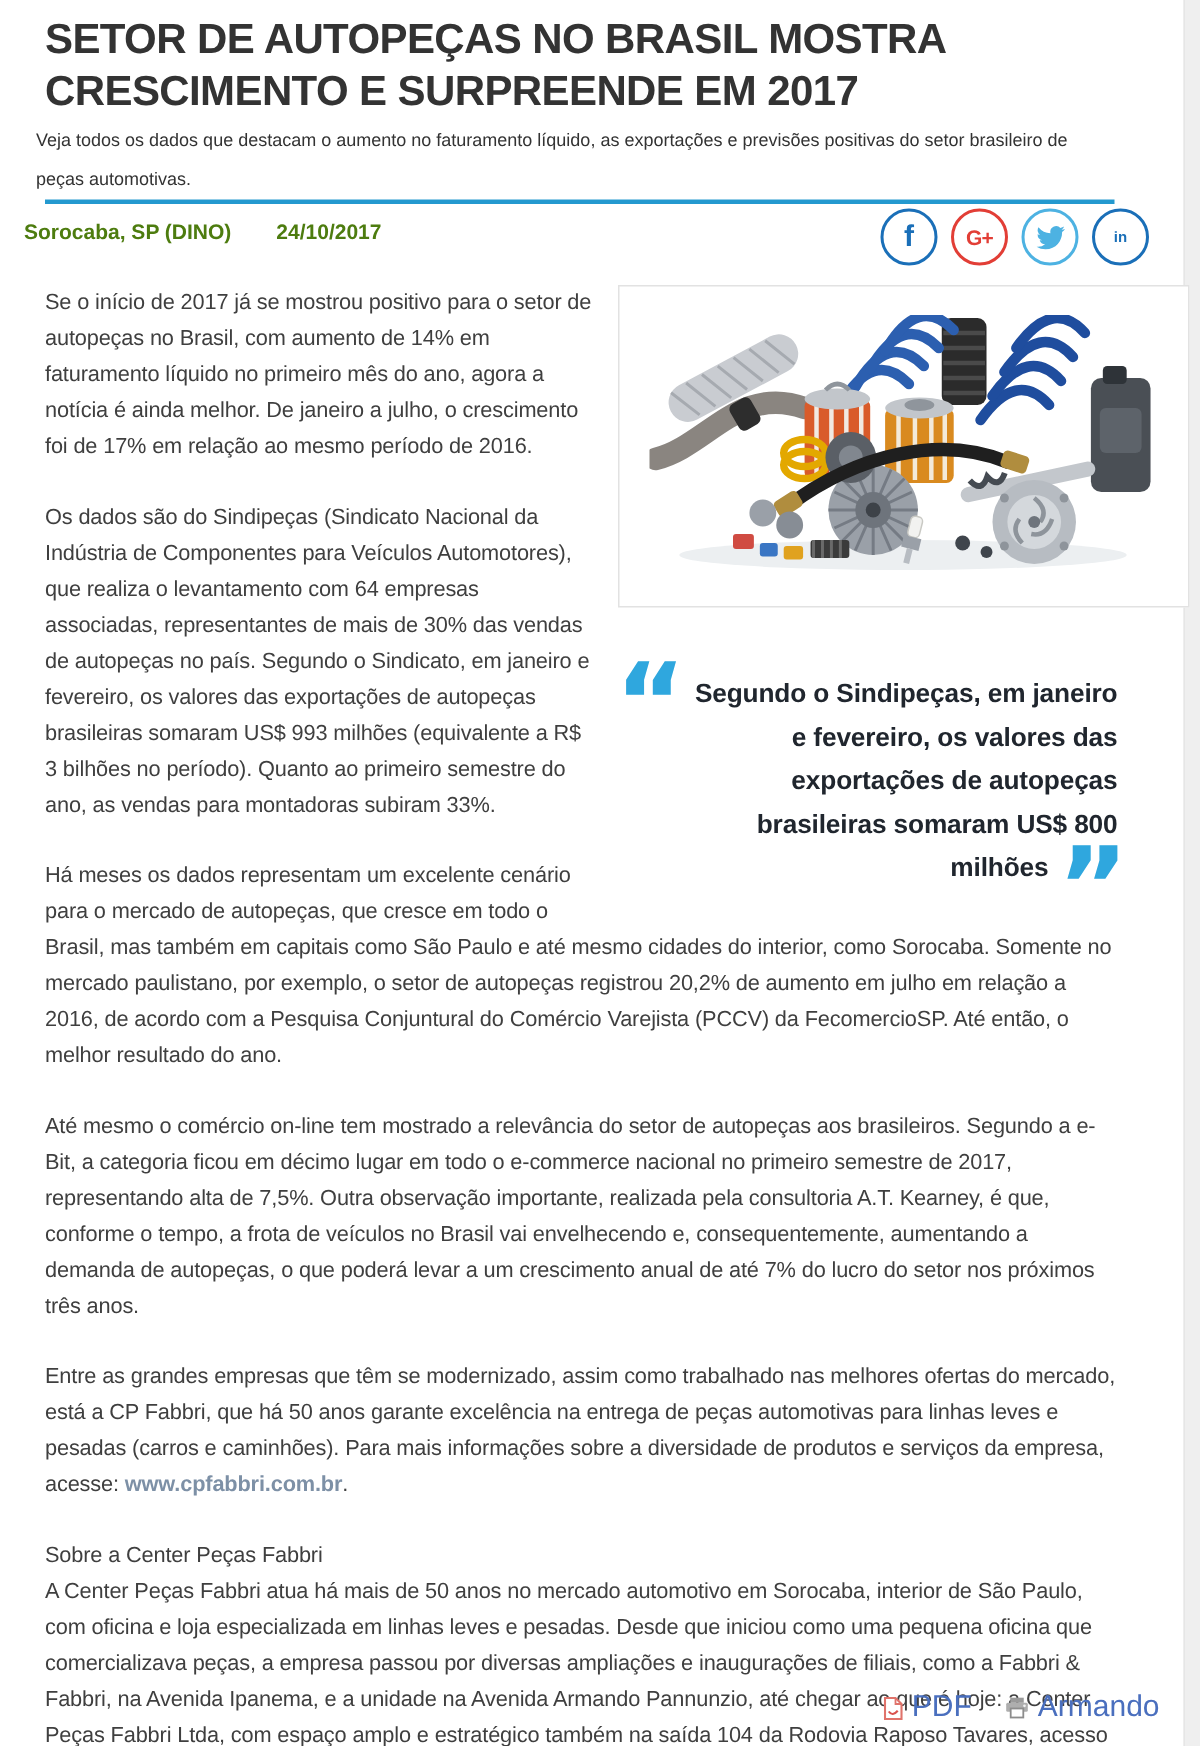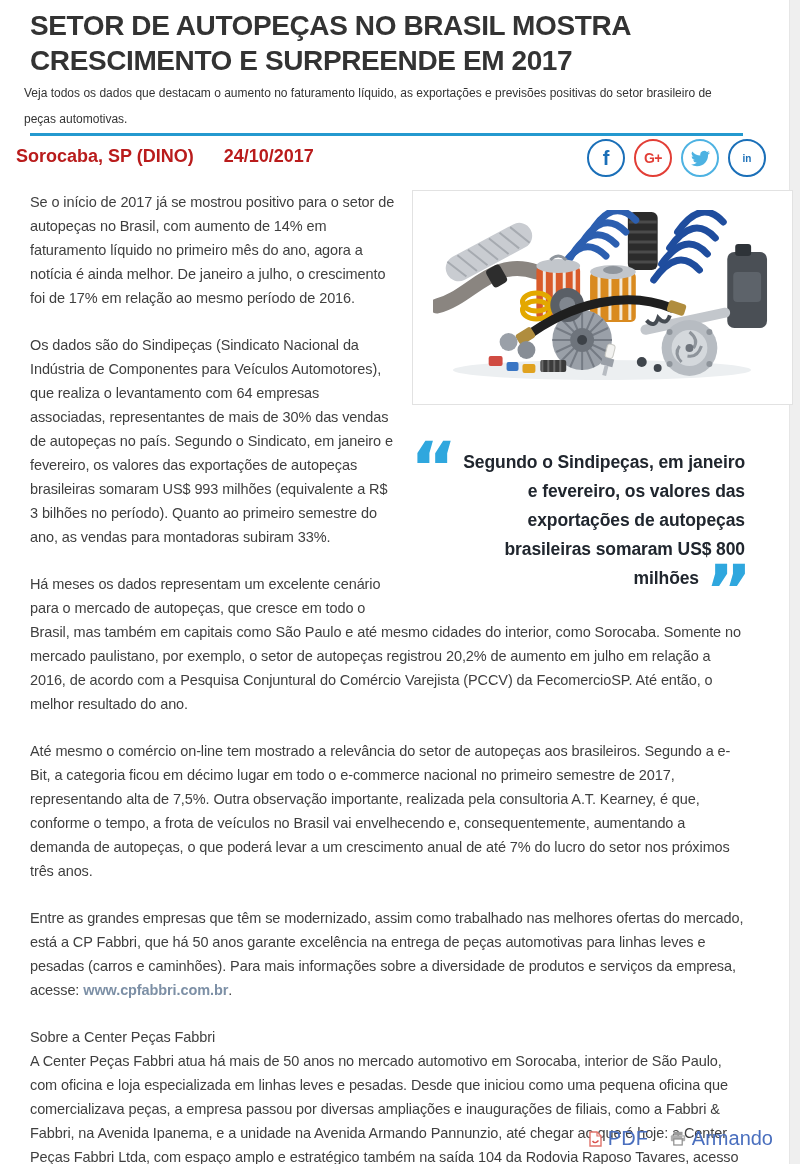--- a/index.html
+++ b/index.html
@@ -19,22 +19,22 @@
   }
   .subtitle {
     position:absolute; left:24px; top:80px; width:706px; margin:0;
     font-size:12px; line-height:26px; color:#333;
   }
   .divider {
     position:absolute; left:30px; top:133px; width:713px; height:3px;
     background:var(--accent-blue,#2499cf);
   }
   .byline {
-    position:absolute; left:16px; top:146px; font-size:18px;
-    font-weight:bold; color:#b91c1c;
+    position:absolute; left:16px; top:146px; font-size:14px;
+    font-weight:bold; color:#4d7c0f;
   }
   .byline .date { margin-left:30px; }
   .social { position:absolute; top:139px; right:34px; display:flex; gap:9px; }
   .s-icon {
     width:38px; height:38px; border-radius:50%; border:2.5px solid currentColor;
     display:flex; align-items:center; justify-content:center;
     background:#fff; text-decoration:none; font-weight:bold; cursor:pointer;
   }
   .fb, .li { color:var(--facebook-blue,#1a6fb8); }
   .gp { color:var(--gplus-red,#e23e36); }

